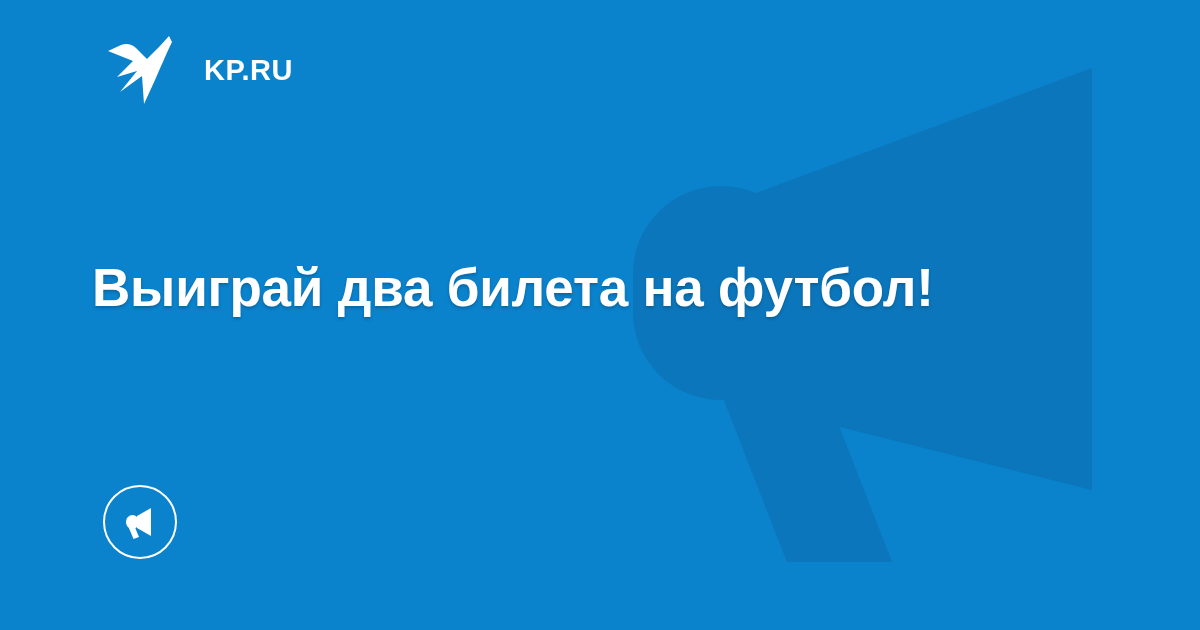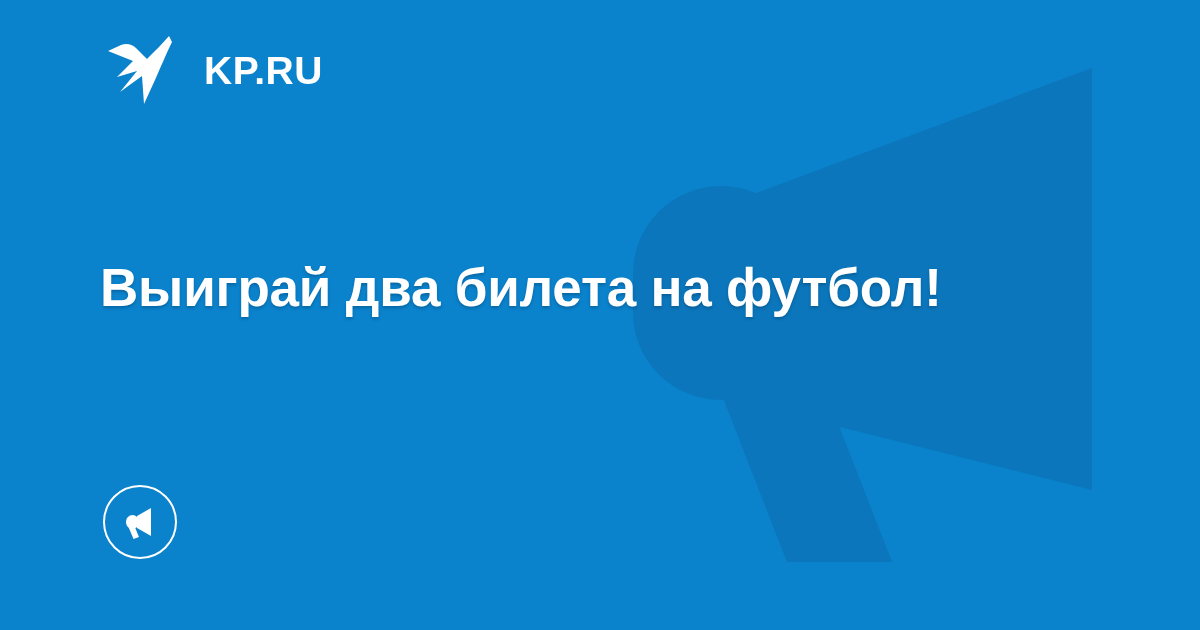--- a/index.html
+++ b/index.html
@@ -39,31 +39,31 @@
   .brand-mark {
     width: 78px;
     height: 72px;
     display: block;
     flex: 0 0 auto;
   }
 
   .brand-name {
     margin-left: 20px;
     color: #ffffff;
-    font-size: 39px;
+    font-size: 29px;
     font-weight: bold;
     letter-spacing: 0.5px;
     line-height: 1;
     white-space: nowrap;
   }
 
   
   .headline {
     position: absolute;
-    left: 100px;
+    left: 92px;
     top: 258px;
     width: 1020px;
     margin: 0;
     color: #ffffff;
     font-size: 53px;
     font-weight: bold;
     line-height: 1.12;
     letter-spacing: -0.2px;
     text-shadow: 0 2px 3px rgba(0, 48, 82, 0.33);
     white-space: nowrap;

